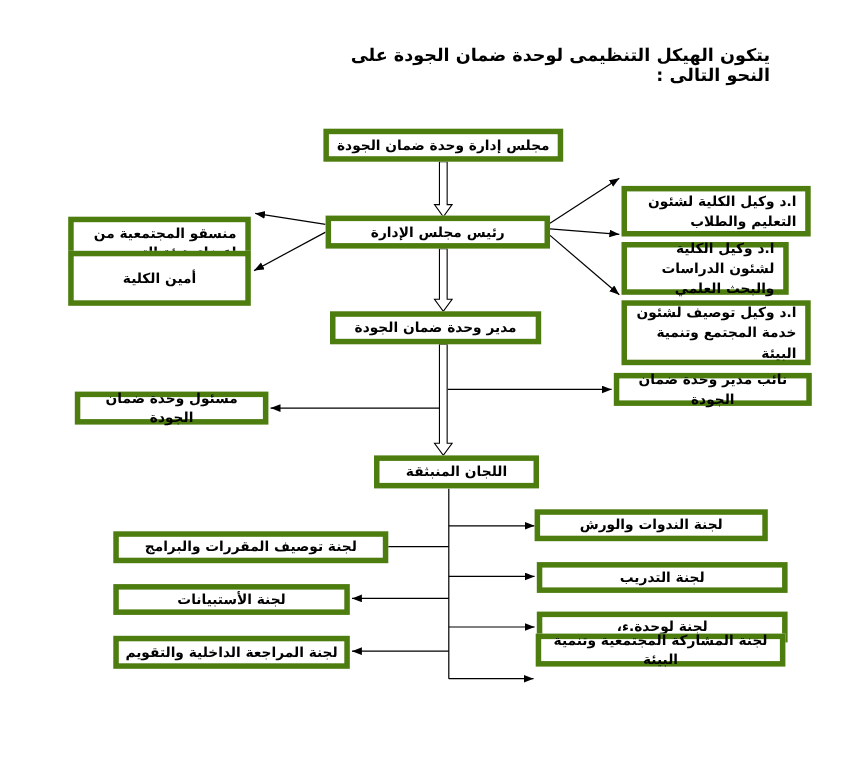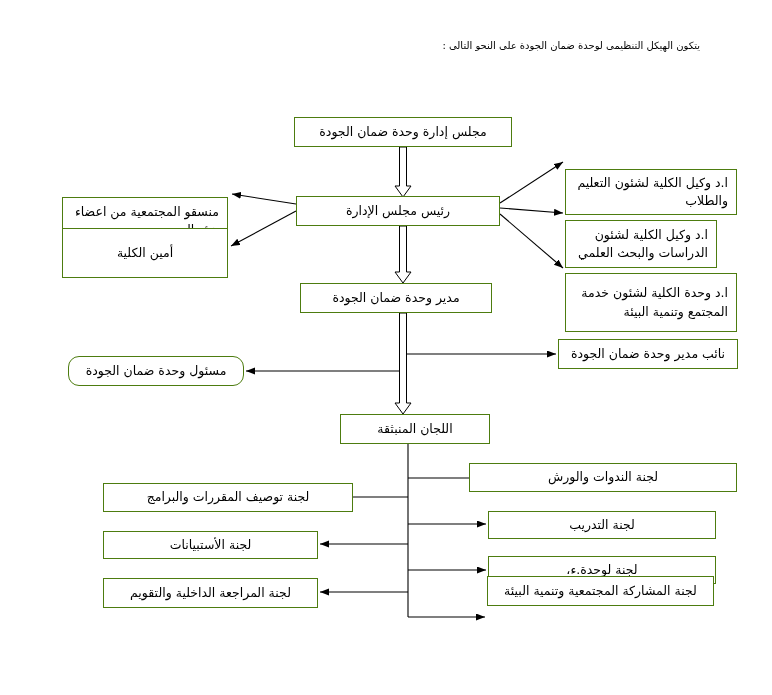--- a/index.html
+++ b/index.html
@@ -3,45 +3,45 @@
 <meta charset="utf-8">
 <style>
   html,body{margin:0;padding:0;background:#ffffff;}
   .page{
     position:relative;width:772px;height:695px;background:#fff;overflow:hidden;
     font-family:"DejaVu Sans",sans-serif;color:#000;
   }
   .title{
     position:absolute;left:290px;top:40px;width:410px;
     direction:rtl;text-align:right;
-    font-weight:normal;font-size:10px;letter-spacing:0;
+    font-weight:bold;font-size:16px;letter-spacing:0;
   }
   svg.connectors{position:absolute;left:0;top:0;z-index:0;}
   .node{
     position:absolute;z-index:1;box-sizing:border-box;
-    border:1px solid #4d7c0f;background:#fff;
+    border:5px solid #4d7c0f;background:#fff;
     display:flex;align-items:center;justify-content:center;
     direction:rtl;text-align:center;
-    font-weight:normal;font-size:12.5px;line-height:1.45;
+    font-weight:bold;font-size:12.5px;line-height:1.45;
     padding:2px 4px;
   }
   .node.ralign{justify-content:flex-start;text-align:right;padding:2px 8px 2px 4px;margin-top:31px;}
   
   .n-board{left:294px;top:117px;width:218px;height:30px;}
   .n-chairman{left:296px;top:196px;width:204px;height:30px;}
   .n-coordinators{left:62px;top:166px;width:166px;height:48px;}
   .n-secretary{left:62px;top:228px;width:166px;height:50px;}
   .n-vd1{left:565px;top:138px;width:172px;height:46px;}
   .n-vd2{left:565px;top:189px;width:152px;height:48px;}
   .n-vd3{left:565px;top:242px;width:172px;height:59px;}
   .n-director{left:300px;top:283px;width:192px;height:30px;}
   .n-deputy{left:558px;top:339px;width:180px;height:30px;}
-  .n-officer{left:68px;top:356px;width:176px;height:30px;border-radius:11px;}
+  .n-officer{left:68px;top:356px;width:176px;height:30px;}
   .n-committees{left:340px;top:414px;width:150px;height:30px;}
-  .n-c-seminars{left:469px;top:463px;width:268px;height:29px;}
+  .n-c-seminars{left:486px;top:463px;width:212px;height:29px;}
   .n-c-training{left:488px;top:511px;width:228px;height:28px;}
   .n-c-complaints{left:488px;top:556px;width:228px;height:28px;}
   .n-c-community{left:487px;top:576px;width:227px;height:30px;}
   .n-c-courses{left:103px;top:483px;width:250px;height:29px;}
   .n-c-questionnaires{left:103px;top:531px;width:215px;height:28px;}
   .n-c-review{left:103px;top:578px;width:215px;height:30px;}
 </style>
 </head>
 <body>
 
@@ -86,21 +86,21 @@
     </g>
   </svg>
 
   <div>
     <div class="node n-board">مجلس إدارة وحدة ضمان الجودة</div>
     <div class="node n-chairman">رئيس مجلس الإدارة</div>
     <div class="node n-coordinators ralign">منسقو المجتمعية من اعضاء هيئة التدريس</div>
     <div class="node n-secretary">أمين الكلية</div>
     <div class="node n-vd1 ralign">ا.د وكيل الكلية لشئون التعليم والطلاب</div>
     <div class="node n-vd2 ralign">ا.د وكيل الكلية لشئون الدراسات والبحث العلمي</div>
-    <div class="node n-vd3 ralign">ا.د وحدة الكلية لشئون خدمة المجتمع وتنمية البيئة</div>
+    <div class="node n-vd3 ralign">ا.د وكيل توصيف لشئون خدمة المجتمع وتنمية البيئة</div>
     <div class="node n-director">مدير وحدة ضمان الجودة</div>
     <div class="node n-deputy">نائب مدير وحدة ضمان الجودة</div>
     <div class="node n-officer">مسئول وحدة ضمان الجودة</div>
     <div class="node n-committees">اللجان المنبثقة</div>
     <div class="node n-c-seminars">لجنة الندوات والورش</div>
     <div class="node n-c-training">لجنة التدريب</div>
     <div class="node n-c-complaints">لجنة لوحدة.ء،</div>
     <div class="node n-c-community">لجنة المشاركة المجتمعية وتنمية البيئة</div>
     <div class="node n-c-courses">لجنة توصيف المقررات والبرامج</div>
     <div class="node n-c-questionnaires">لجنة الأستبيانات</div>

